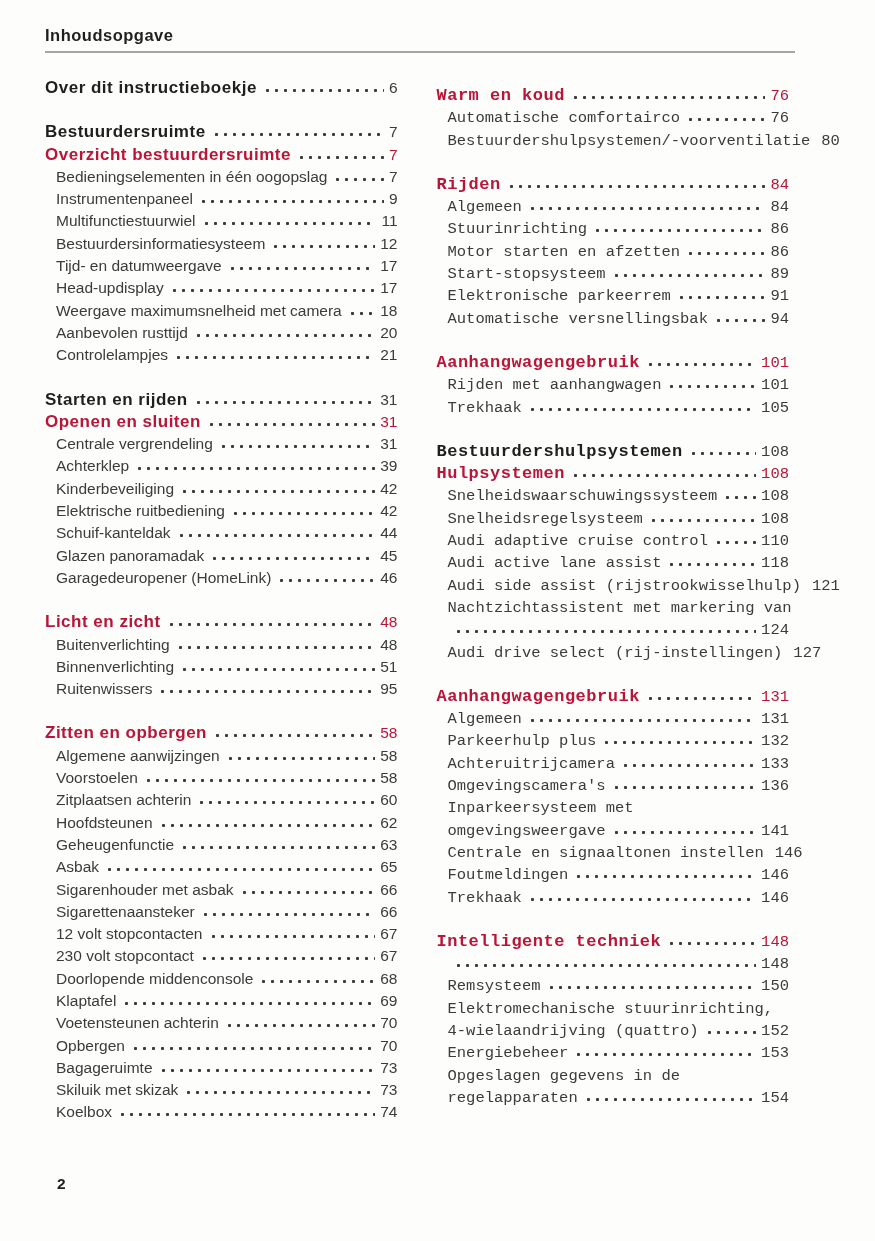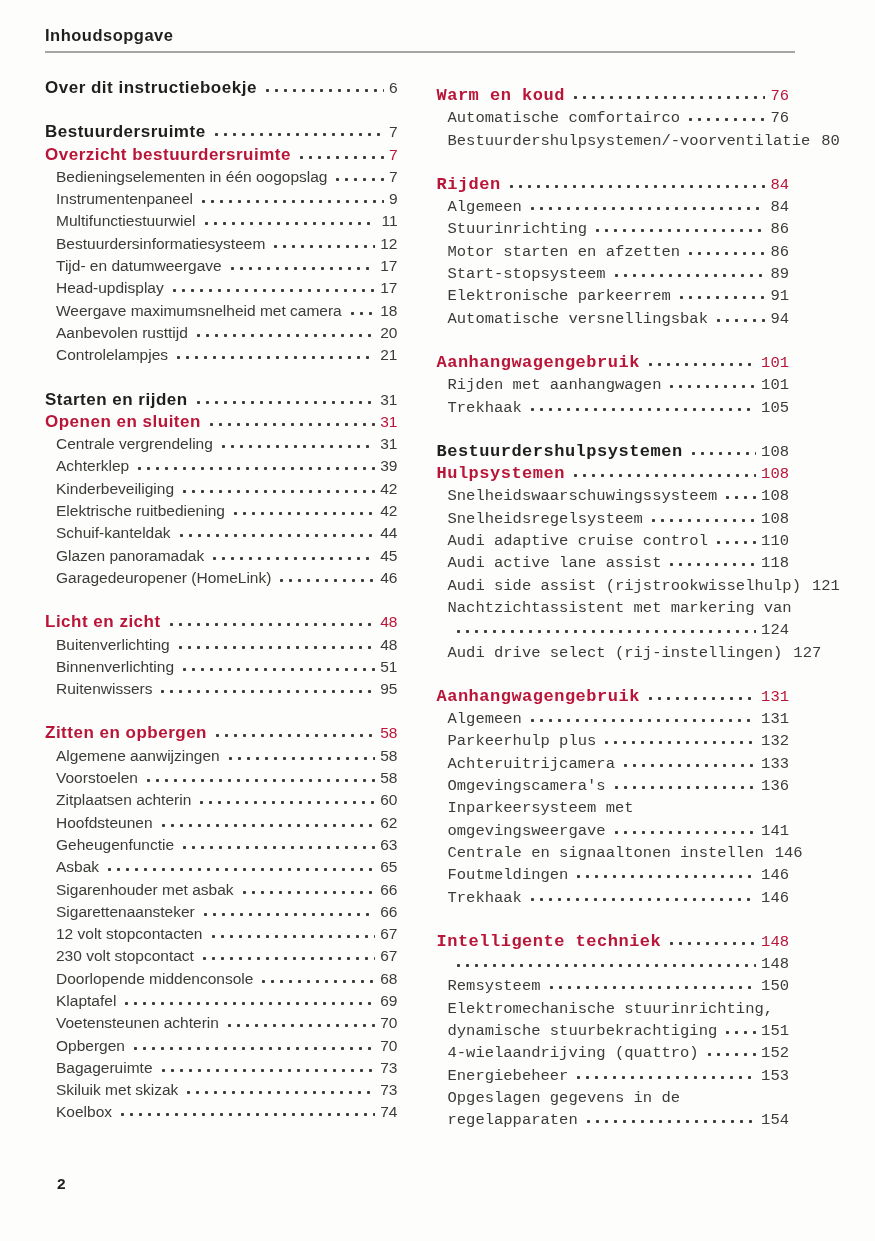--- a/index.html
+++ b/index.html
@@ -615,25 +615,20 @@
             <div class="toc-row last">
               <span class="toc-label">Remsysteem</span>
               <span class="dot-leader"></span>
               <span class="toc-page">150</span>
             </div>
           </div>
           <div class="toc-entry item">
             <div class="toc-row cont">
               <span class="toc-label">Elektromechanische stuurinrichting,</span>
             </div>
-            <div class="toc-row last">
-              <span class="toc-label">dynamische stuurbekrachtiging</span>
-              <span class="dot-leader"></span>
-              <span class="toc-page">151</span>
-            </div>
           </div>
           <div class="toc-entry item">
             <div class="toc-row last">
               <span class="toc-label">4-wielaandrijving (quattro)</span>
               <span class="dot-leader"></span>
               <span class="toc-page">152</span>
             </div>
           </div>
           <div class="toc-entry item">
             <div class="toc-row last">

